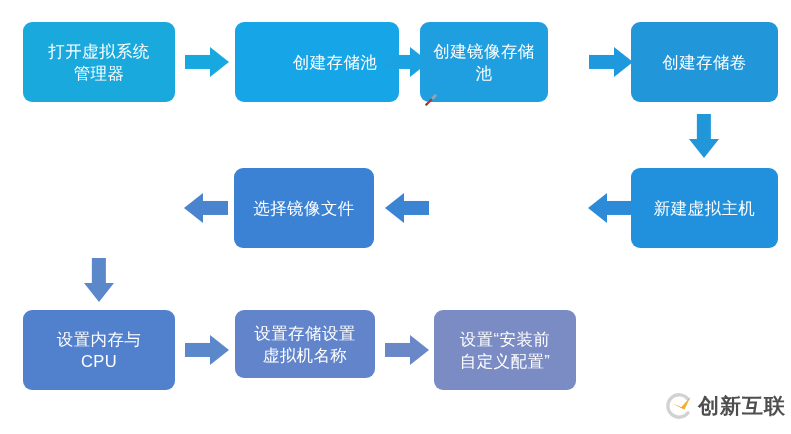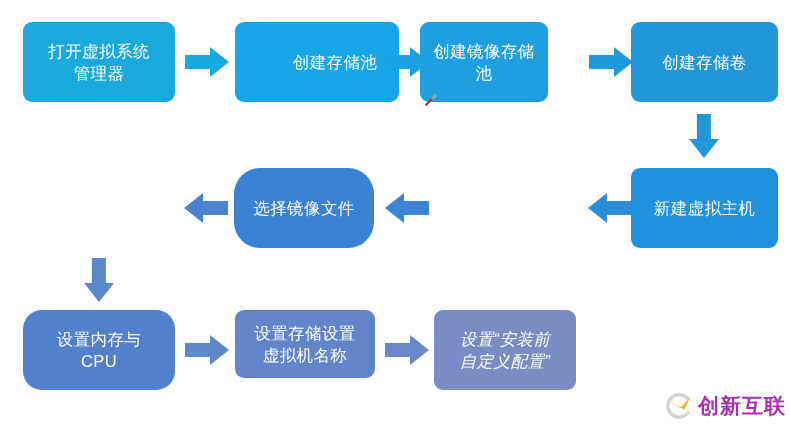--- a/index.html
+++ b/index.html
@@ -107,21 +107,21 @@
   #watermark {
     position: absolute;
     display: flex;
     align-items: center;
     gap: 5px;
     opacity: 0.92;
   }
   #watermark .wm-text {
     font-size: 21px;
     font-weight: 700;
-    color: #a21caf;
+    color: #404040;
     letter-spacing: 1px;
     text-shadow: 0 1px 0 #ffffff;
     text-align: right;
   }
 </style>
 </head>
 <body>
 
 <div id="canvas">
 
@@ -154,57 +154,57 @@
     <div class="shaft" style="background: rgb(33, 150, 217);"></div>
     <div class="head" style="border-top: 19px solid rgb(33, 150, 217);"></div>
   </div>
 
 
   <div class="arrow left" style="left:184px; top:192px; width:44px; height:32px; font-size:15px;">
     <div class="shaft" style="background: rgb(74, 131, 206);"></div>
     <div class="head" style="border-right: 19px solid rgb(74, 131, 206);"></div>
   </div>
 
-  <div class="node" style="left: 234px; top: 168px; width: 140px; height: 80px; background: rgb(60, 130, 212); border-radius: 26px;">选择镜像文件</div>
+  <div class="node" style="left: 234px; top: 168px; width: 140px; height: 80px; background: rgb(60, 130, 212);">选择镜像文件</div>
 
   <div class="arrow left" style="left:385px; top:192px; width:44px; height:32px; font-size:15px;">
     <div class="shaft" style="background: rgb(58, 132, 211);"></div>
     <div class="head" style="border-right: 19px solid rgb(58, 132, 211);"></div>
   </div>
 
 
   <div class="arrow left" style="left:588px; top:192px; width:44px; height:32px; font-size:15px;">
     <div class="shaft" style="background: rgb(44, 139, 217);"></div>
     <div class="head" style="border-right: 19px solid rgb(44, 139, 217);"></div>
   </div>
 
   <div class="node" style="left: 631px; top: 168px; width: 147px; height: 80px; background: rgb(33, 145, 221); text-align: right;">新建虚拟主机</div>
 
   <div class="arrow down" style="left:82px; top:258px; width:34px; height:44px; font-size:15px;">
     <div class="shaft" style="background: rgb(91, 135, 203);"></div>
     <div class="head" style="border-top: 19px solid rgb(91, 135, 203);"></div>
   </div>
 
-  <div class="node" style="left: 23px; top: 310px; width: 152px; height: 80px; background: rgb(81, 128, 205); border-radius: 19px;">设置内存与
+  <div class="node" style="left: 23px; top: 310px; width: 152px; height: 80px; background: rgb(81, 128, 205);">设置内存与
 CPU</div>
 
   <div class="arrow right" style="left:185px; top:334px; width:44px; height:32px; font-size:15px;">
     <div class="shaft" style="background: rgb(91, 135, 203);"></div>
     <div class="head" style="border-left: 19px solid rgb(91, 135, 203);"></div>
   </div>
 
   <div class="node" style="left: 235px; top: 310px; width: 140px; height: 68px; background: rgb(98, 132, 202);">设置存储设置
 虚拟机名称</div>
 
   <div class="arrow right" style="left:385px; top:334px; width:44px; height:32px; font-size:15px;">
     <div class="shaft" style="background: rgb(106, 136, 200);"></div>
     <div class="head" style="border-left: 19px solid rgb(106, 136, 200);"></div>
   </div>
 
-  <div class="node" style="left: 434px; top: 310px; width: 142px; height: 80px; background: rgb(123, 140, 196); font-style: italic;">设置“安装前
+  <div class="node" style="left: 434px; top: 310px; width: 142px; height: 80px; background: rgb(123, 140, 196);">设置“安装前
 自定义配置”</div>
 
   <svg id="pen-artifact" viewBox="0 0 14 14" style="left:424px; top:93px;">
     <line x1="2.5" y1="11.5" x2="11.5" y2="2.5" stroke="#b9332a" stroke-width="2.2"></line>
     <line x1="8" y1="6" x2="12" y2="2" stroke="#9fa3ad" stroke-width="2.6"></line>
     <circle cx="2.3" cy="11.7" r="1.1" fill="#8e2a22"></circle>
   </svg>
 
   <div id="watermark" style="left:663px; top:391px;">
     <svg width="30" height="30" viewBox="0 0 30 30">

